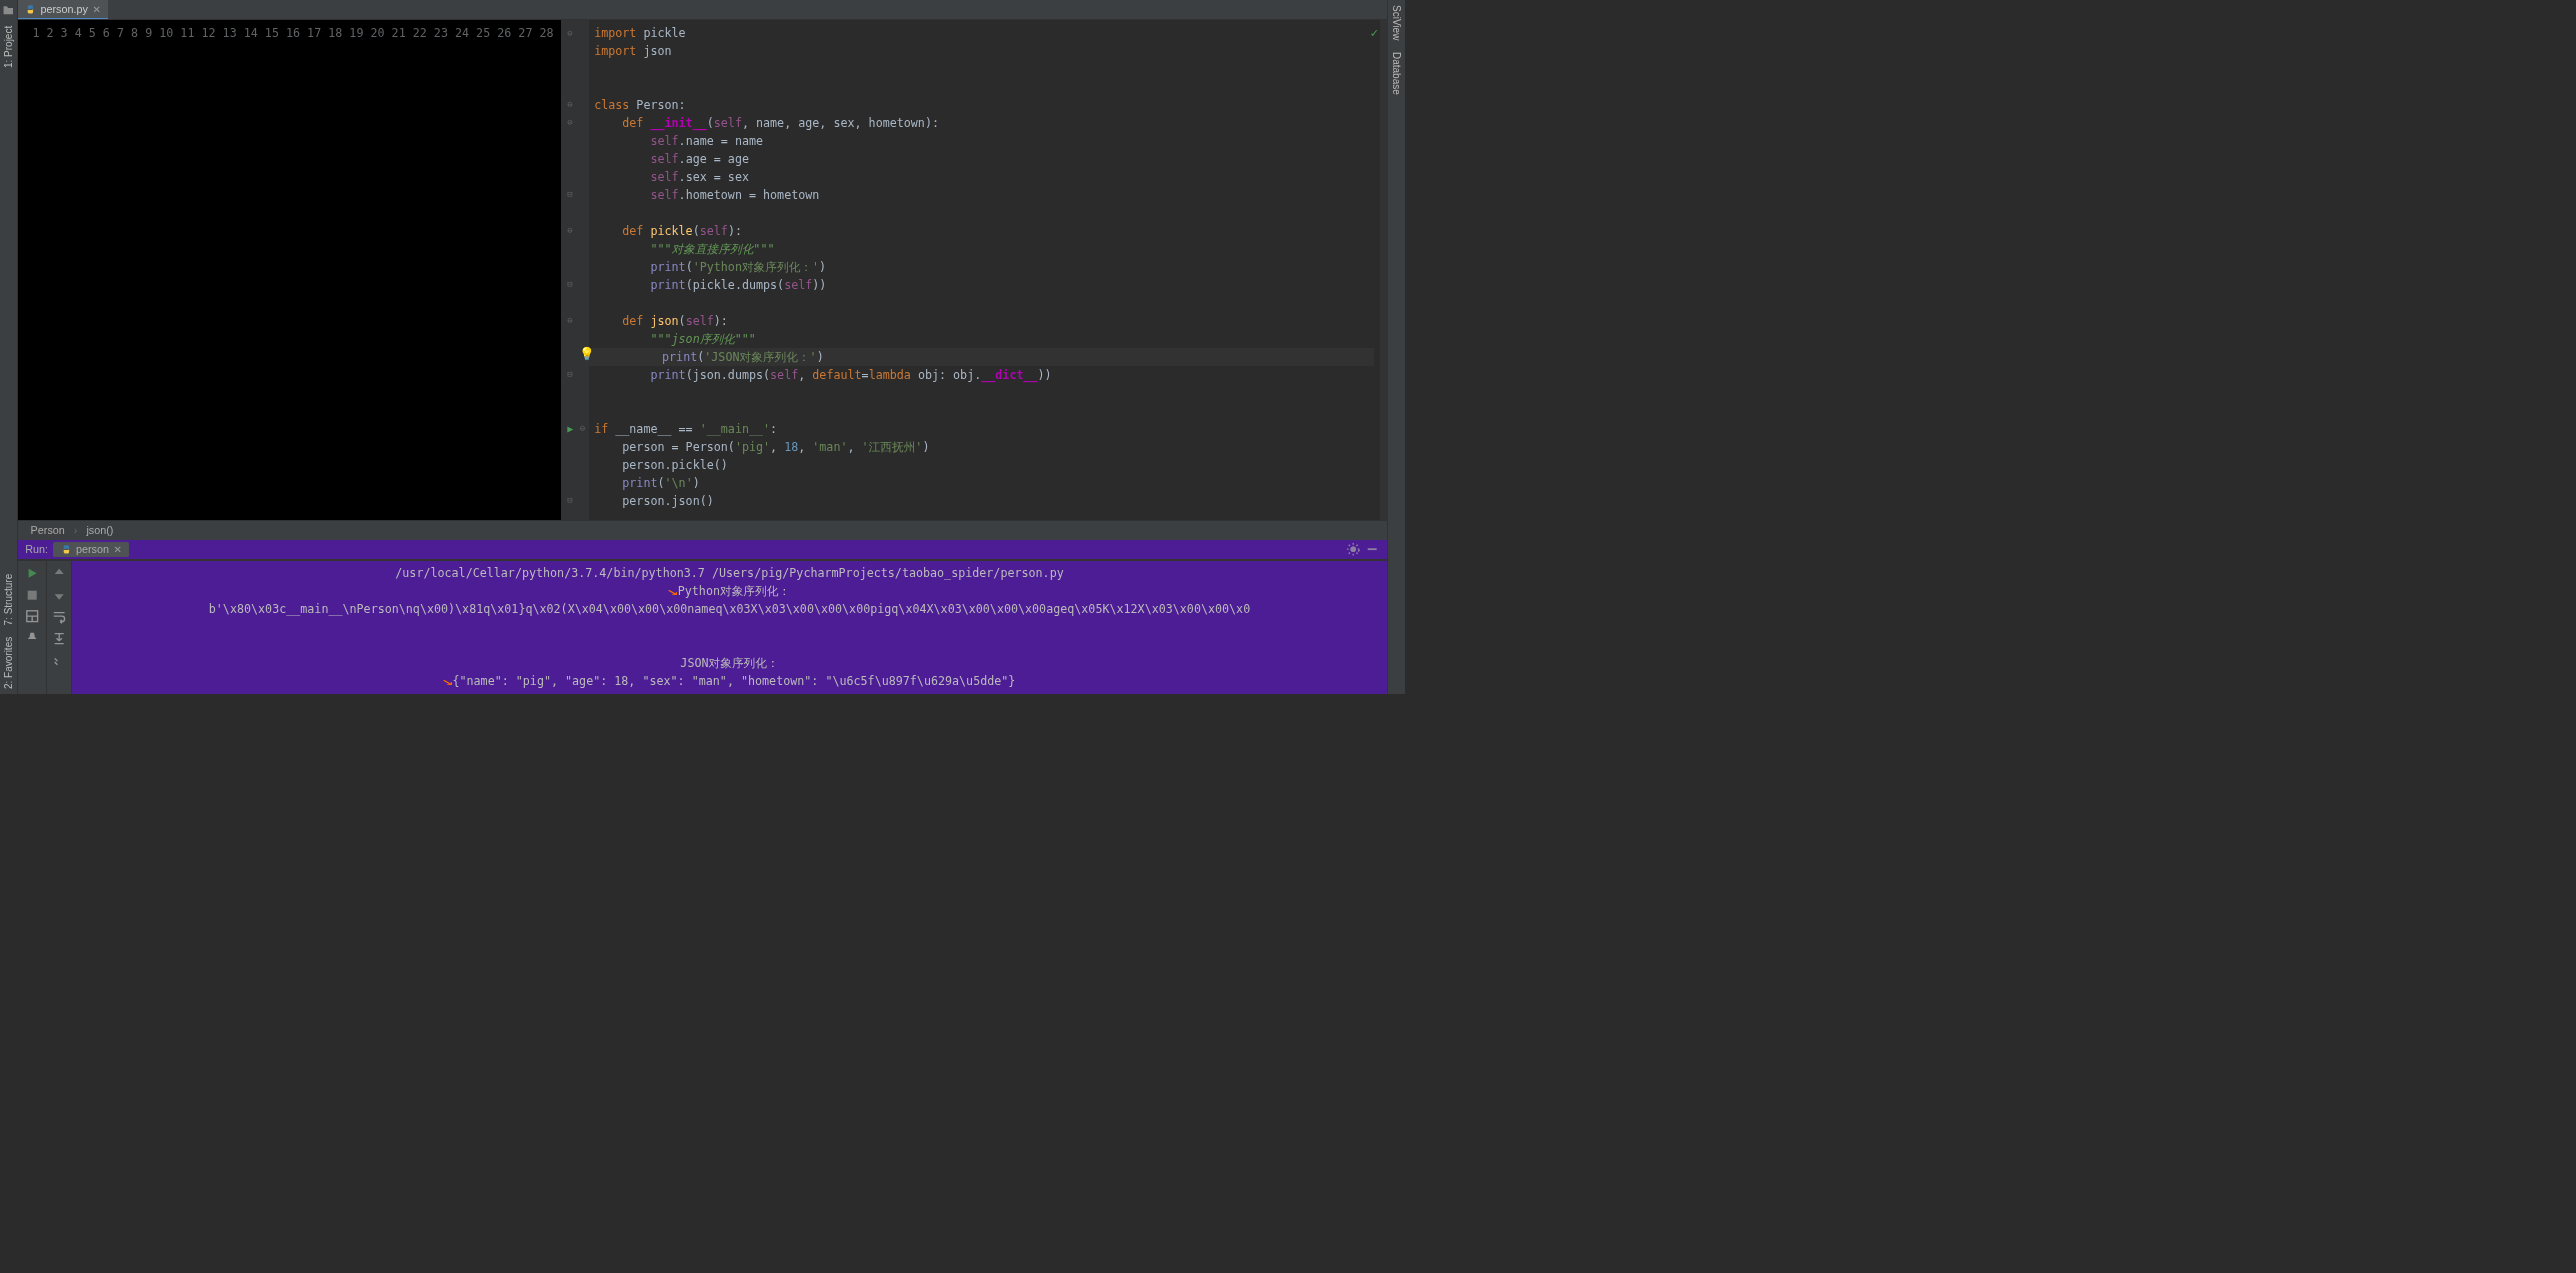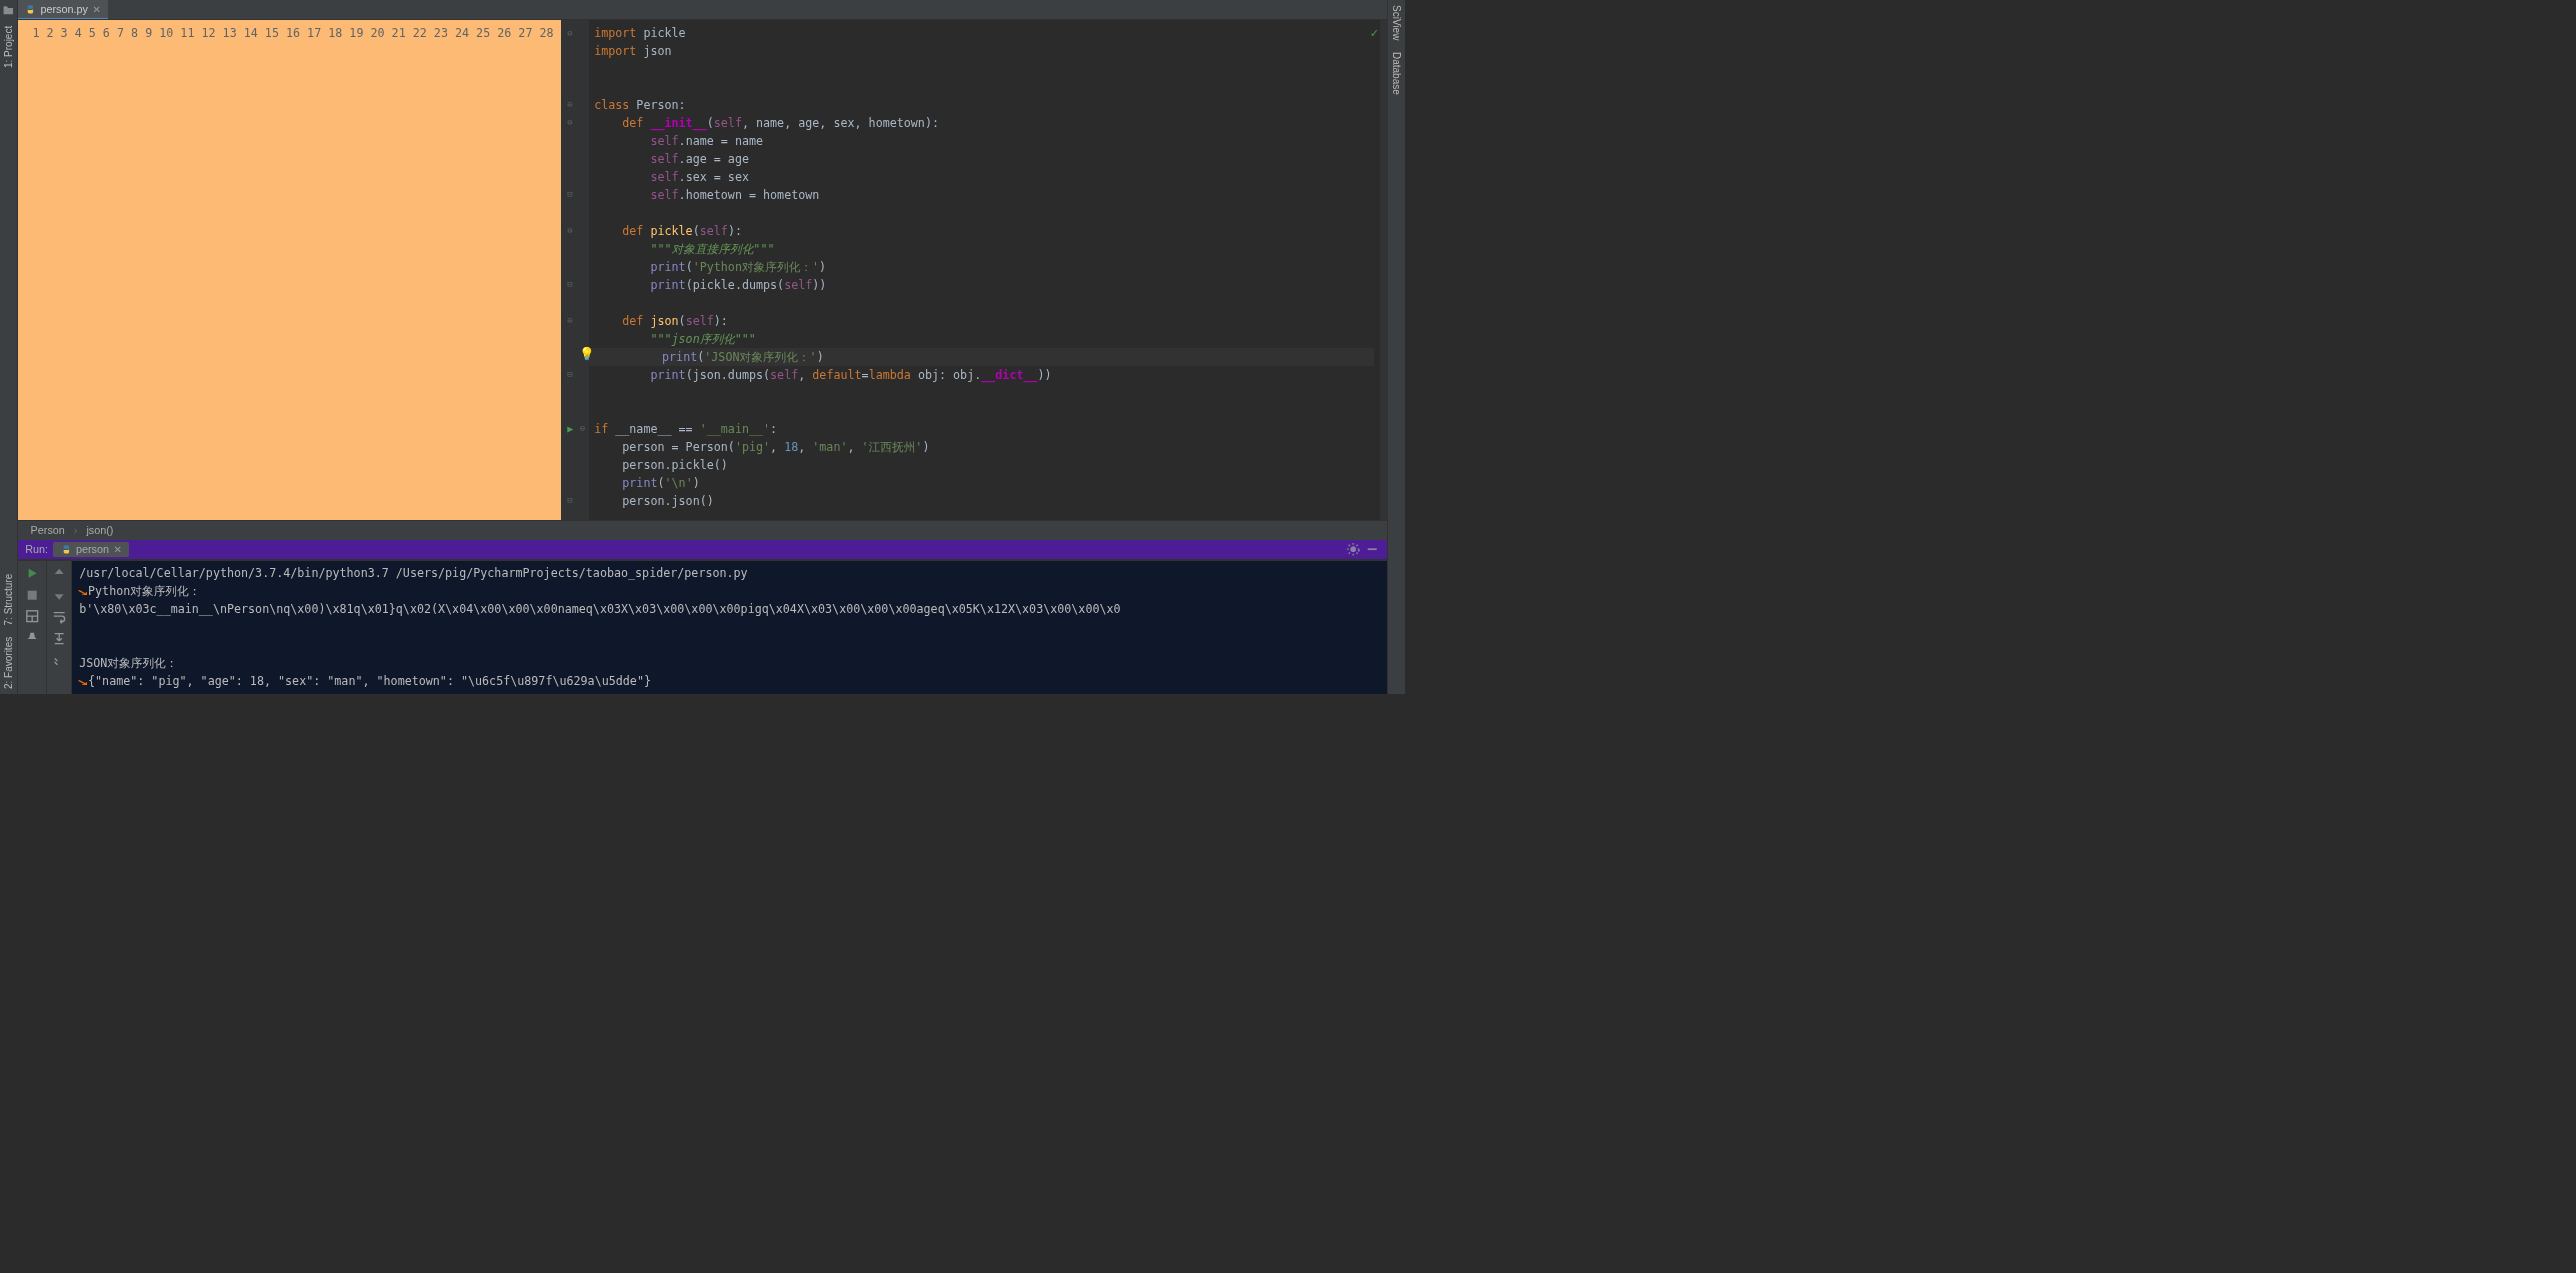--- a/index.html
+++ b/index.html
@@ -51,21 +51,21 @@
   font-family: sans-serif;
   font-size: 10.8px;
   color: #ccc;
 }
 .py-icon {
   width: 10.8px; height: 10.8px; display: inline-block;
 }
 .close-x { color: #999; cursor: pointer; font-size: 10px; }
 .editor-wrap { flex: 1; display: flex; background: #2b2b2b; overflow: hidden; position: relative; }
 .lnums {
-  background: #fdba74;
+  background: #000000;
   color: #606366;
   text-align: right;
   padding: 3.6px 7.2px 3.6px 14.4px;
   line-height: 18px;
   user-select: none;
   border-right: 0.9px solid #323232;
 }
 .gutter-icons {
   background: #313335;
   width: 27px;
@@ -97,21 +97,21 @@
   display: flex;
   align-items: center;
   padding: 0 12.6px;
   gap: 9px;
   border-top: 0.9px solid #323232;
   font-family: sans-serif;
   font-size: 10.8px;
   color: #aaa;
 }
 .bc-sep { color: #666; }
-.run-panel { background: #0f172a; display: flex; border-top: 0.9px solid #323232; }
+.run-panel { background: #4c1d95; display: flex; border-top: 0.9px solid #323232; text-align: center; }
 .run-header {
   background: #4c1d95;
   height: 20px;
   display: flex;
   align-items: center;
   padding: 0 7.2px;
   gap: 5.4px;
   border-bottom: 0.9px solid #323232;
   font-family: sans-serif;
   font-size: 10.8px;

